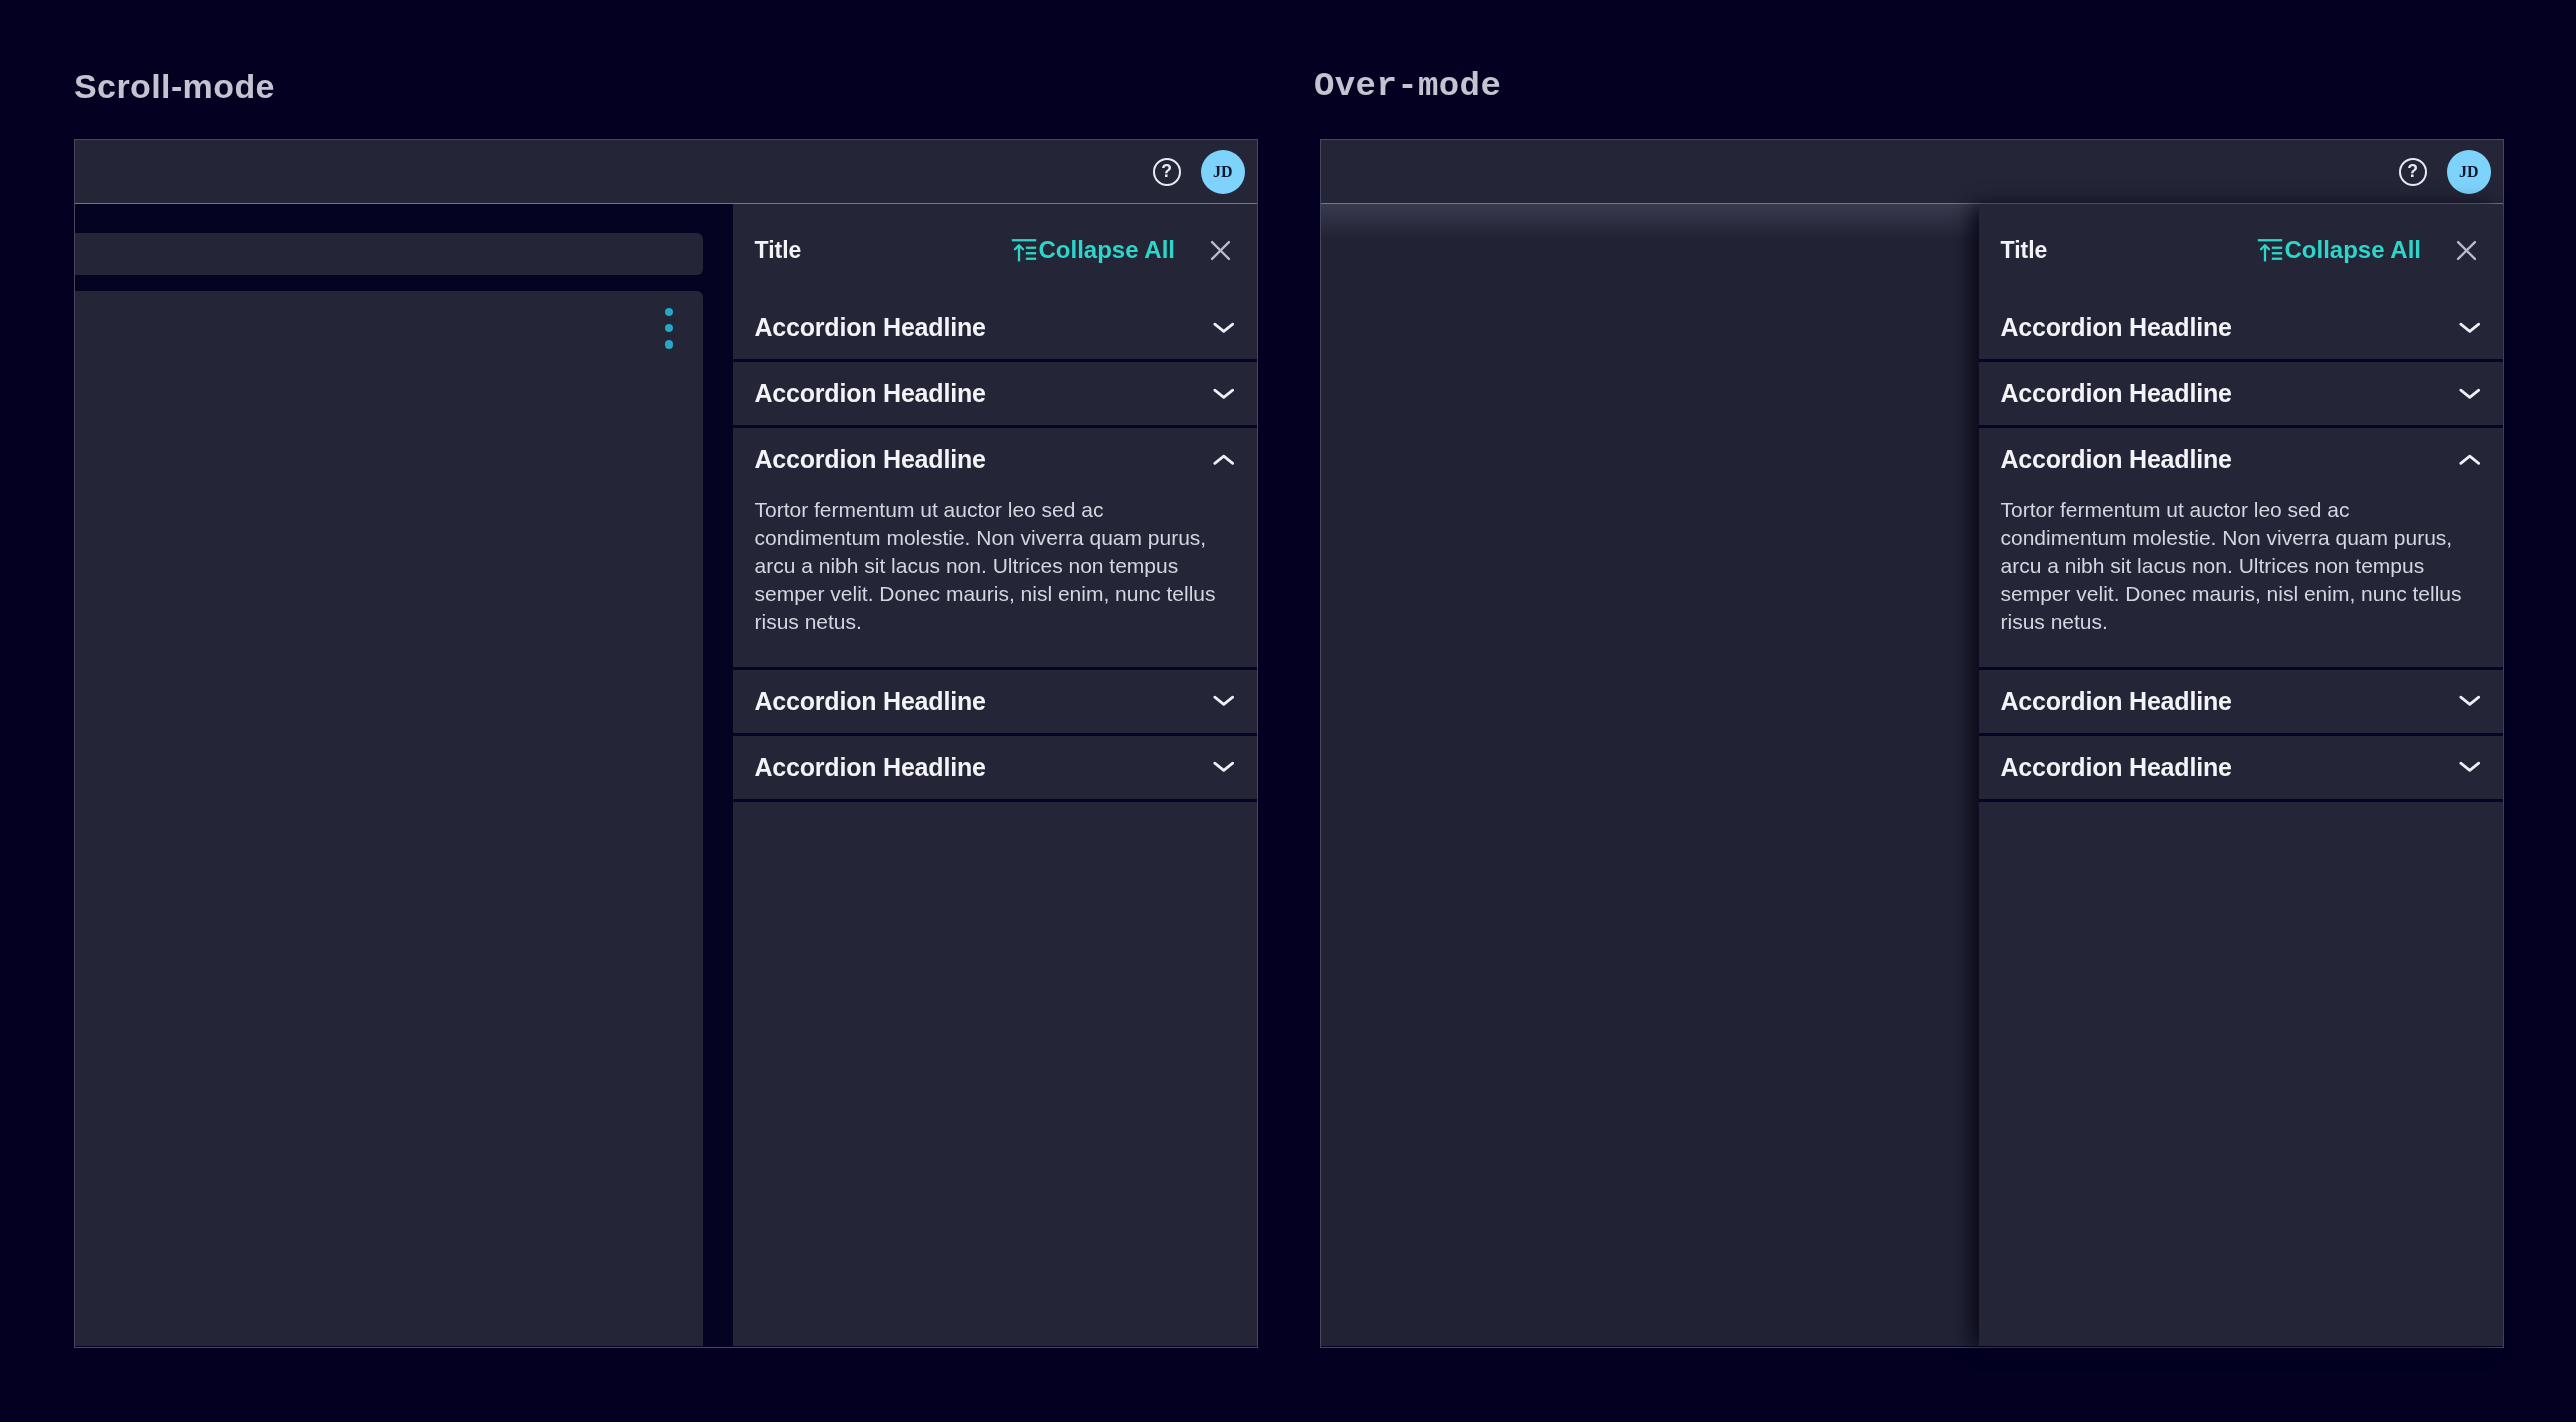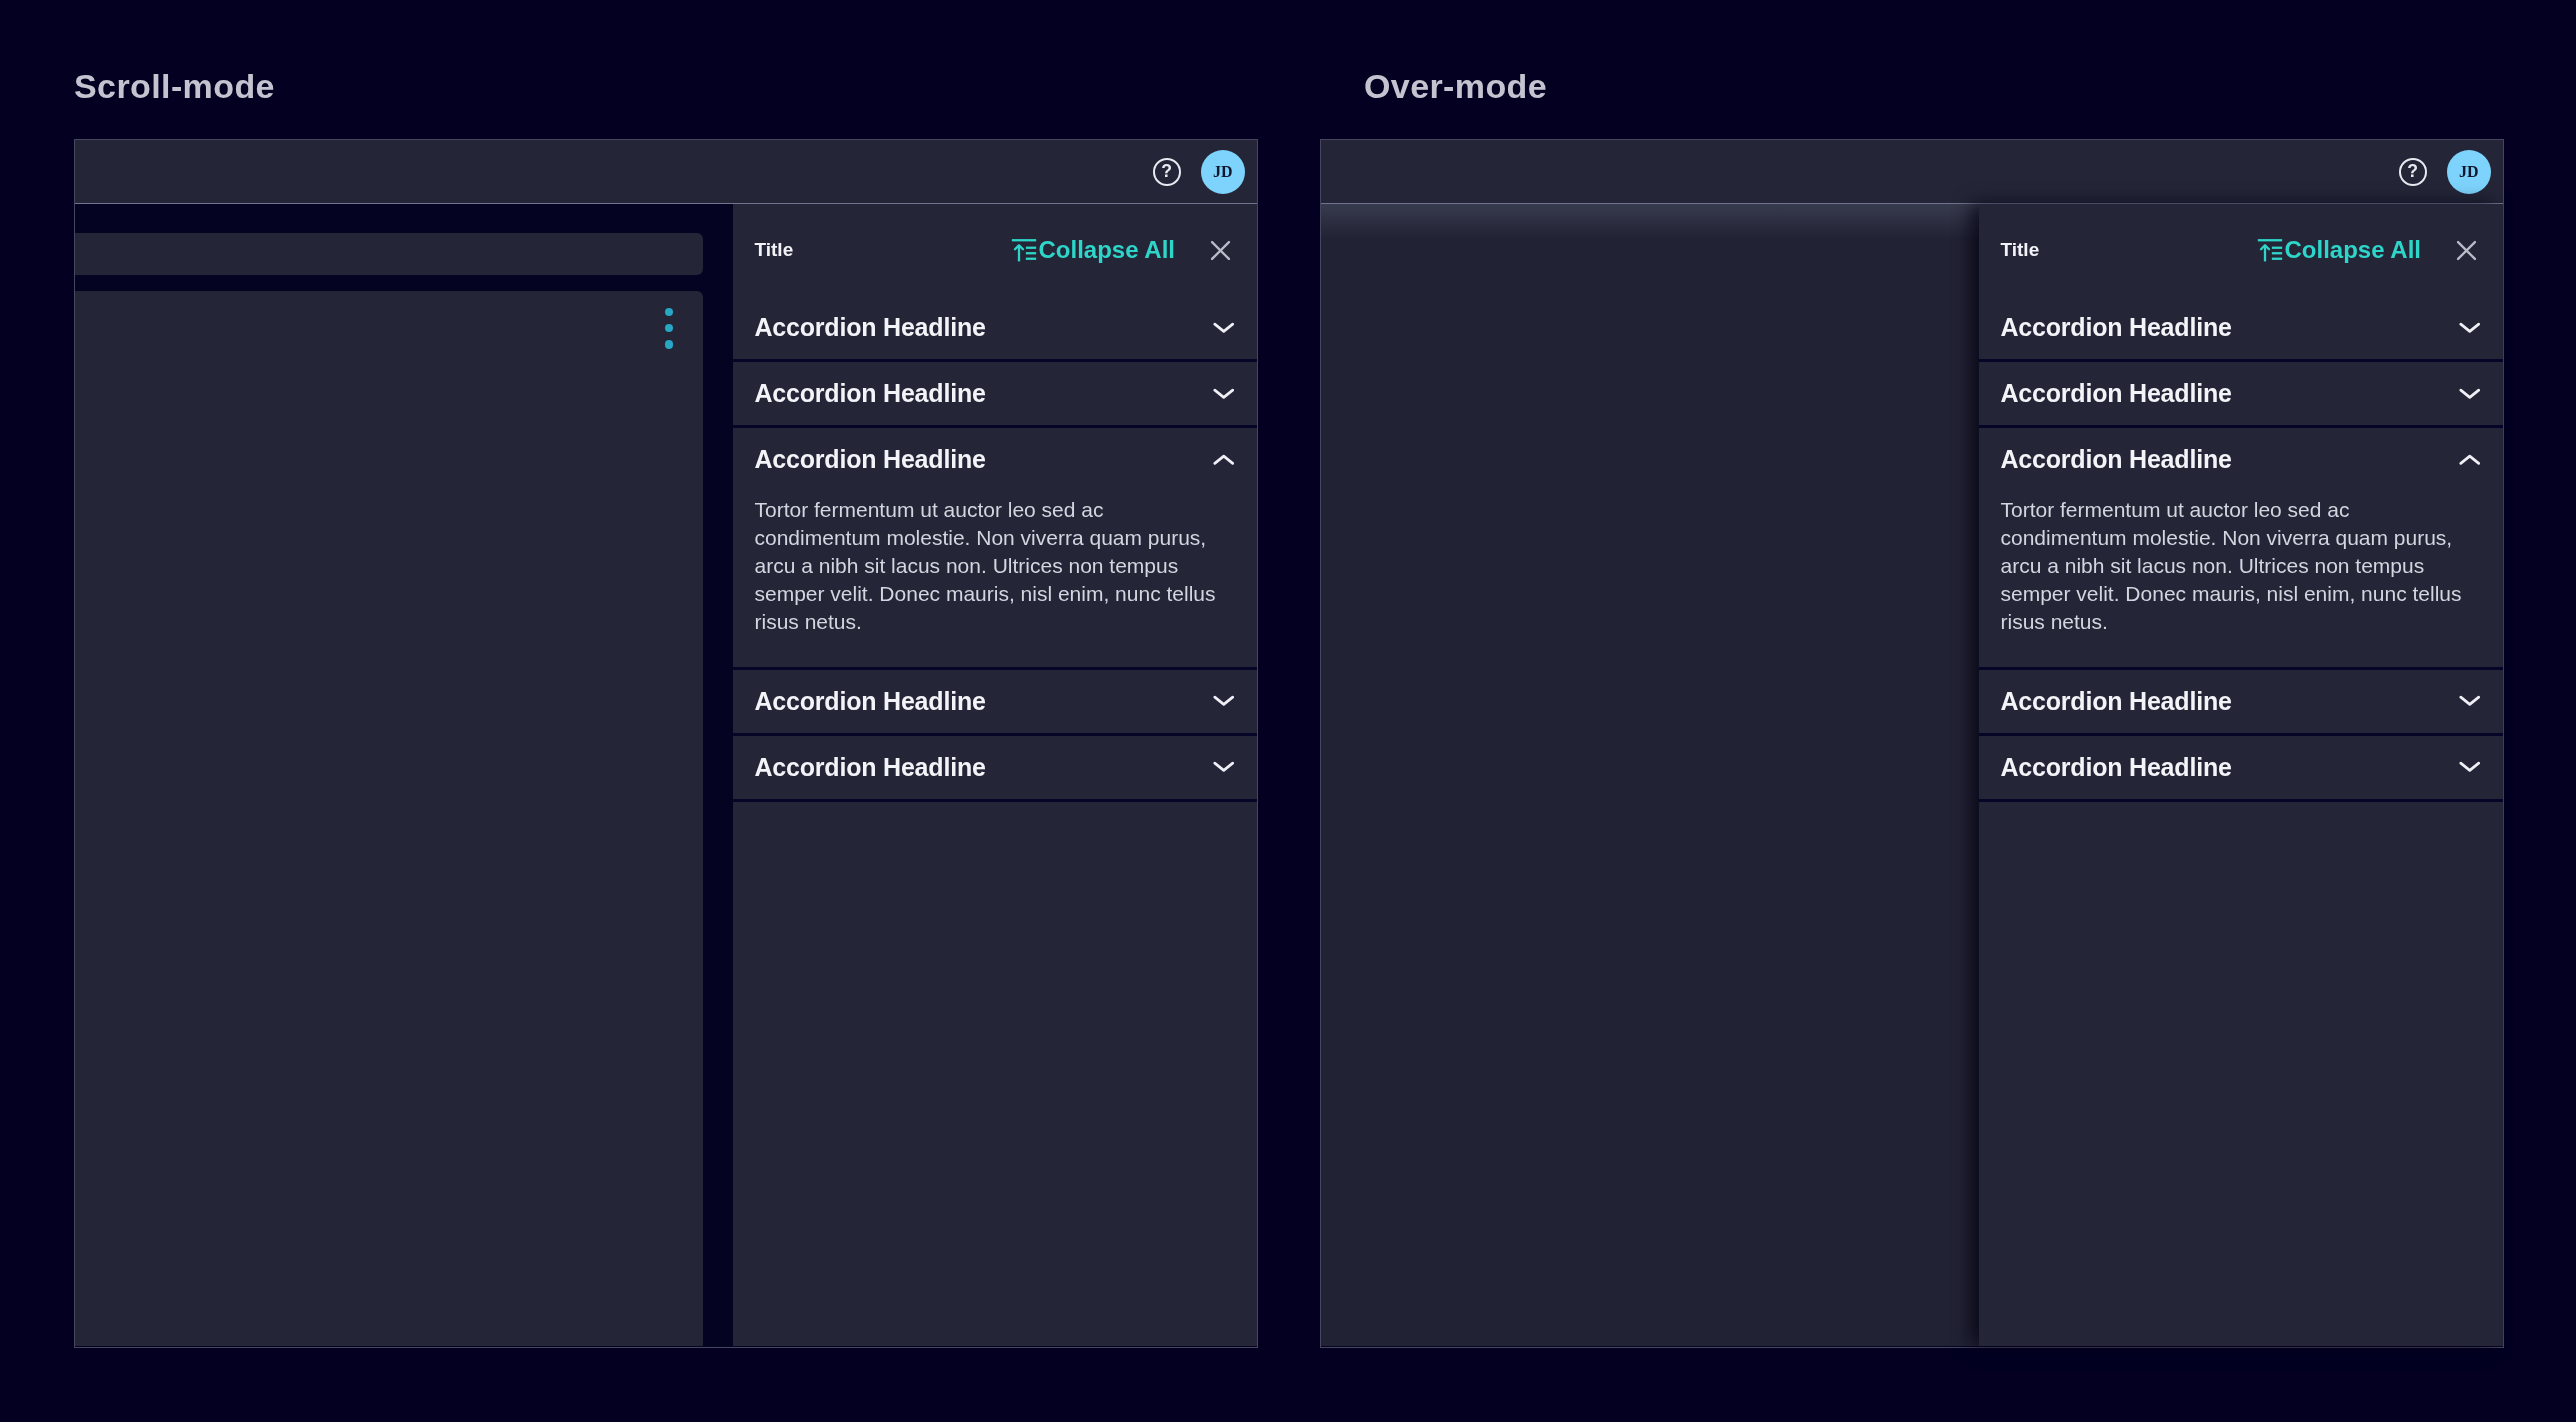--- a/index.html
+++ b/index.html
@@ -9,21 +9,21 @@
     font-family:"Liberation Sans", sans-serif;
     position:relative;
   }
 
   .section-label {
     position:absolute; top:67px;
     font-size:34px; font-weight:bold; color:#c3c4d0;
     letter-spacing:0.4px;
   }
   #label-scroll { left:74px; }
-  #label-over  { left:1364px; }
+  #label-over  { left:1314px;font-family:Liberation Mono, monospace; }
 
   
   .window {
     position:absolute; top:139px; width:1184px; height:1209px;
     border:1.5px solid #45475f; background:#050322;
   }
   #window-scroll { left:74px; }
   #window-over  { left:1320px; }
 
   .app-header {
@@ -77,21 +77,21 @@
   }
   .panel.overlay {
     position:absolute; top:0; right:0; bottom:0;
     box-shadow:-9.2px 0 17px rgba(2,2,18,0.72);
   }
   .panel-header {
     height:92px; flex:0 0 auto;
     display:flex; align-items:center;
     padding:0 23px 0 21.5px;
   }
-  .panel-title { font-size:19px; font-weight:bold; color:#f2f3f7; margin-right:auto; }
+  .panel-title { font-size:23px; font-weight:bold; color:#f2f3f7; margin-right:auto; }
   .collapse-all {
     display:flex; align-items:center; gap:2px;
     color:#2ed5c9; font-size:24px; font-weight:bold;
     background:none; border:none; cursor:pointer; margin-right:31px;
     font-family:"Liberation Sans", sans-serif;
   }
   .close-btn {
     background:none; border:none; color:#b9bcc9; cursor:pointer;
     display:flex; align-items:center; justify-content:center;
     width:28px; height:28px;

